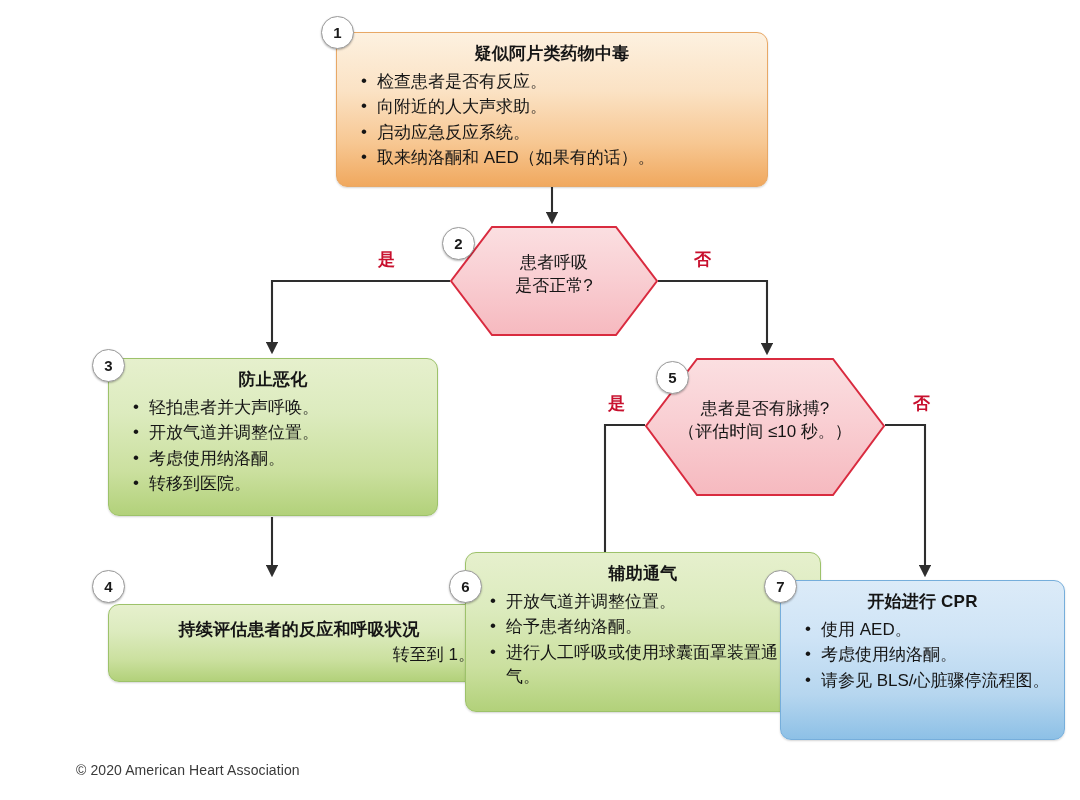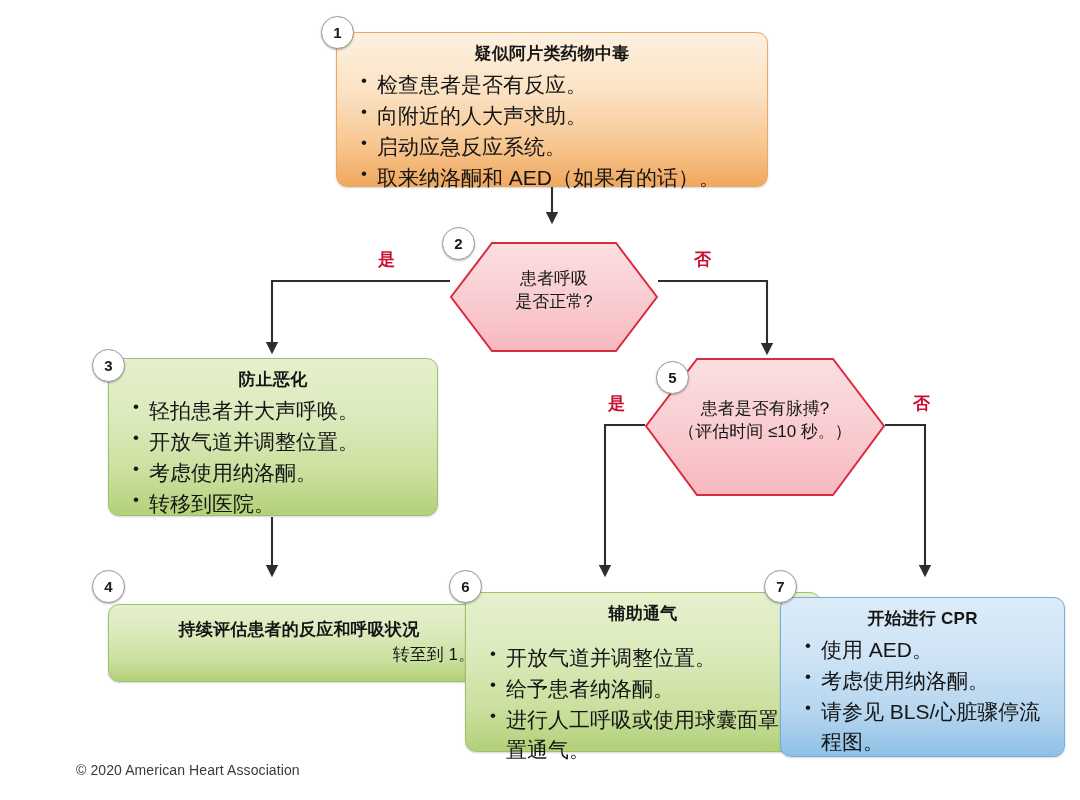--- a/index.html
+++ b/index.html
@@ -66,21 +66,21 @@
     color: #151515;
     line-height: 1.35;
   }
   .node ul {
     margin: 2px 0 0 0;
     padding: 0 0 0 6px;
     list-style: none;
   }
   .node ul li {
     position: relative;
-    font-size: 21px;
+    font-size: 17px;
     line-height: 1.42;
     color: #151515;
     padding-left: 20px;
     margin-bottom: 1px;
   }
   .node ul li::before {
     content: "\2022";
     position: absolute;
     left: 4px;
     top: -1px;
@@ -173,21 +173,21 @@
     <div class="title">疑似阿片类药物中毒</div>
     <ul>
       <li>检查患者是否有反应。</li>
       <li>向附近的人大声求助。</li>
       <li>启动应急反应系统。</li>
       <li>取来纳洛酮和 AED（如果有的话）。</li>
     </ul>
   </div>
   <div class="badge" style="left:321px; top:16px;">1</div>
 
-  <div class="hex-wrap" style="left:450px; top:242px; width:208px; height:110px;">
+  <div class="hex-wrap" style="left:450px; top:226px; width:208px; height:110px;">
     <svg width="208" height="110" viewBox="0 0 208 110">
       <defs>
         <linearGradient id="hexgrad2" x1="0" y1="0" x2="0" y2="1">
           <stop offset="0%" stop-color="#fbdfe1"></stop>
           <stop offset="45%" stop-color="#f9cfd3"></stop>
           <stop offset="100%" stop-color="#f6b9bf"></stop>
         </linearGradient>
       </defs>
       <polygon points="42,1 166,1 207,55 166,109 42,109 1,55" fill="url(#hexgrad2)" stroke="#d92b3f" stroke-width="2"></polygon>
     </svg>
@@ -230,31 +230,31 @@
   <div class="badge" style="left:656px; top:361px;">5</div>
   <div class="branch-label" style="left:608px; top:392px;">是</div>
   <div class="branch-label" style="left:913px; top:392px;">否</div>
 
   <div class="node green" style="left:108px; top:604px; width:382px; height:78px; justify-content:center;">
     <div class="title">持续评估患者的反应和呼吸状况</div>
     <div class="subtitle">转至到 1。</div>
   </div>
   <div class="badge" style="left:92px; top:570px;">4</div>
 
-  <div class="node green" style="left:465px; top:592px; width:356px; height:160px;gap:13px;">
+  <div class="node green" style="left:465px; top:552px; width:356px; height:160px;">
     <div class="title">辅助通气</div>
     <ul>
       <li>开放气道并调整位置。</li>
       <li>给予患者纳洛酮。</li>
       <li>进行人工呼吸或使用球囊面罩装置通气。</li>
     </ul>
   </div>
   <div class="badge" style="left:449px; top:570px;">6</div>
 
-  <div class="node blue" style="left:780px; top:580px; width:285px; height:160px;margin-top:17px;">
+  <div class="node blue" style="left:780px; top:580px; width:285px; height:160px;">
     <div class="title">开始进行 CPR</div>
     <ul>
       <li>使用 AED。</li>
       <li>考虑使用纳洛酮。</li>
       <li>请参见 BLS/心脏骤停流程图。</li>
     </ul>
   </div>
   <div class="badge" style="left:764px; top:570px;">7</div>
 
   <div id="footer">© 2020 American Heart Association</div>

